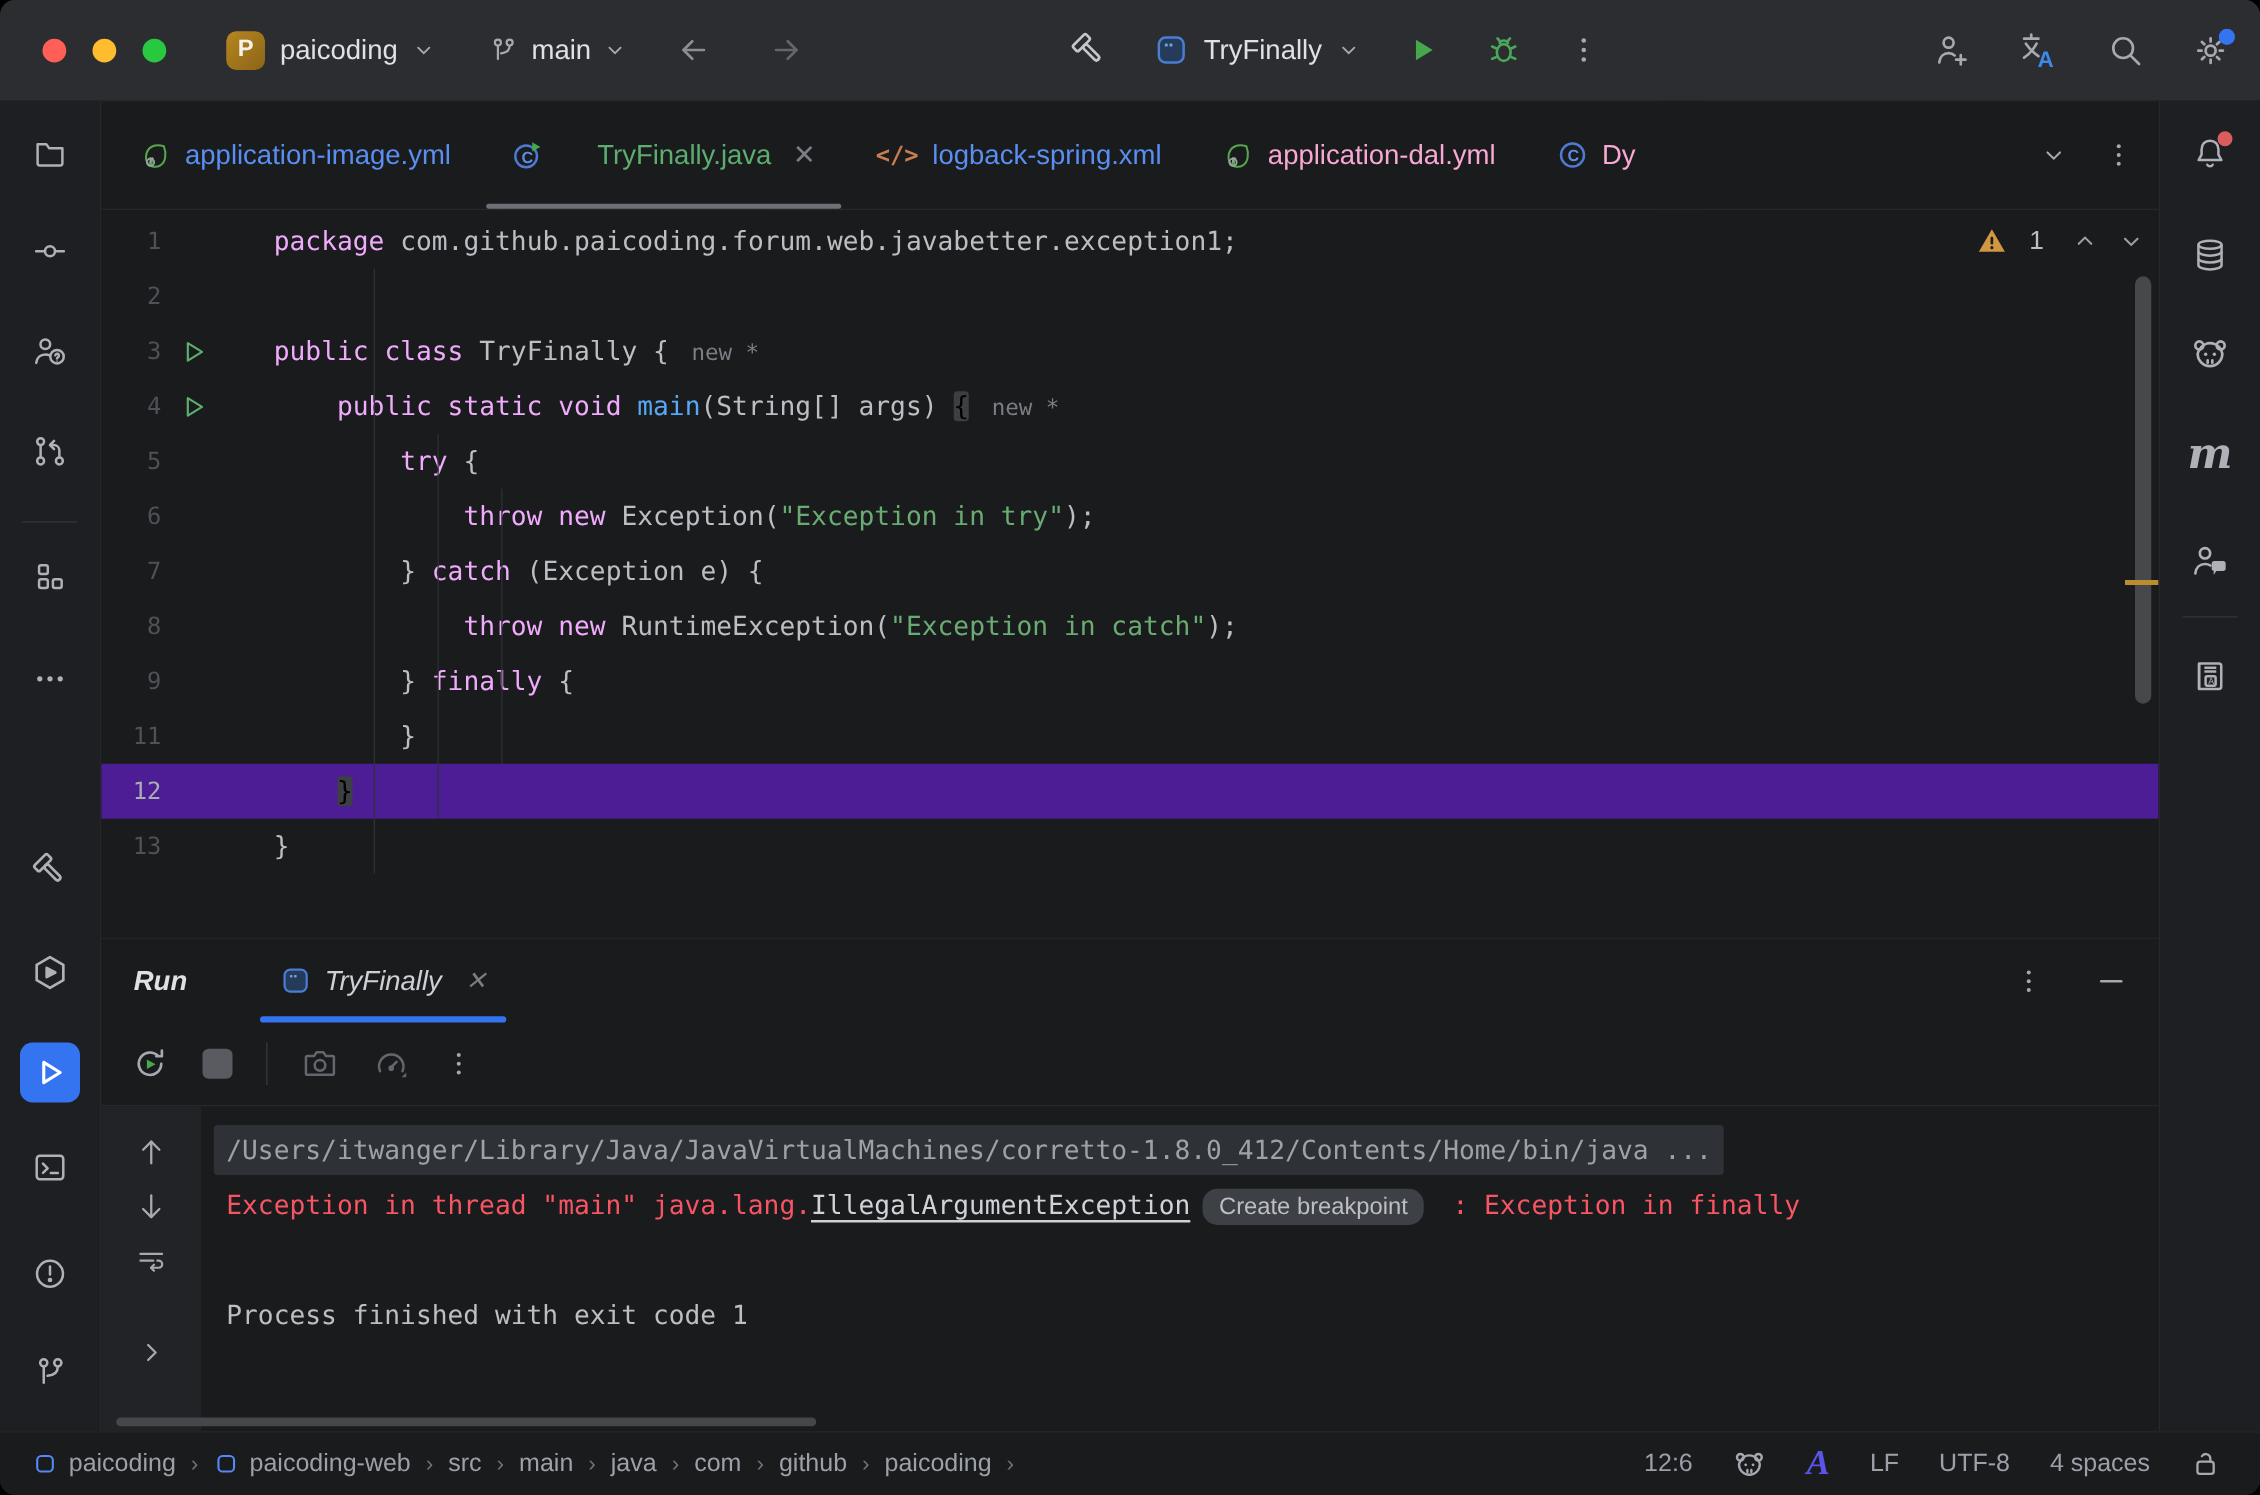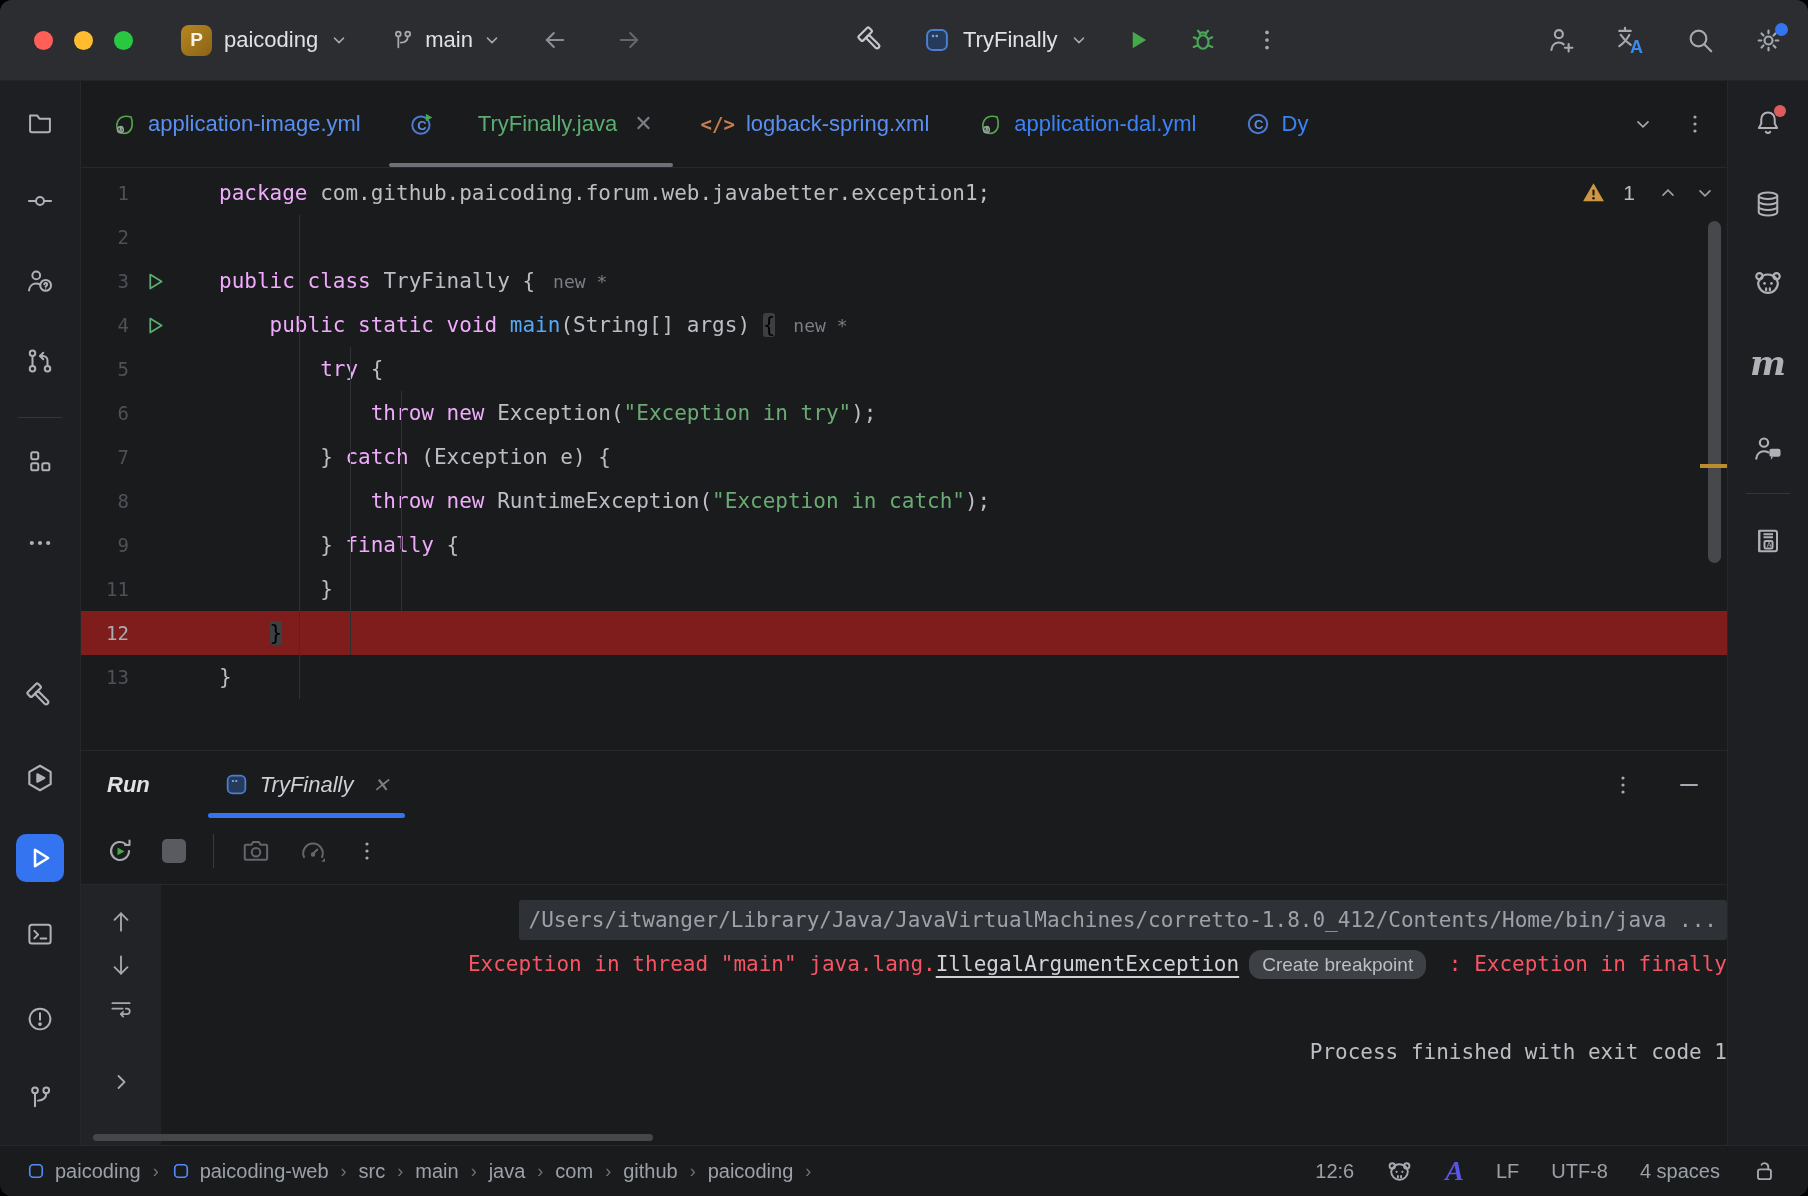--- a/index.html
+++ b/index.html
@@ -36,31 +36,31 @@
   .bell-dot{position:absolute;top:-3px;right:-3px;width:12px;height:12px;border-radius:50%;background:#db5c5c;}
   .m-logo{font:italic bold 34px "DejaVu Serif",serif;color:#aeb1b8;}
 
   .center{flex:1;display:flex;flex-direction:column;min-width:0;background:#1a1b1d;}
 
   
   .tabbar{height:86px;flex:none;display:flex;align-items:stretch;border-bottom:1px solid #26282c;padding-left:6px;position:relative;}
   .tab{display:flex;align-items:center;gap:11px;padding:0 24px;position:relative;font-size:22px;color:#bcbec4;cursor:default;}
   .tab .close{color:#7a7e85;font-size:22px;margin-left:6px;}
   .tab.active::after{content:"";position:absolute;left:4px;right:4px;bottom:0;height:4px;background:#6d7177;border-radius:2px;}
-  .t-blue{color:#5a8ff2;} .t-green{color:#5cad6f;margin-left:32px;} .t-plain{color:#3b82f6;}
+  .t-blue{color:#5a8ff2;} .t-green{color:#5cad6f;margin-left:32px;} .t-plain{color:#f9a8d4;}
   .xml-ico{font-family:"DejaVu Sans Mono",monospace;font-weight:bold;font-size:19px;color:#c77d4f;}
   .tab5{width:118px;overflow:hidden;position:relative;padding-right:0;}
   .tab5 .fade{position:absolute;top:0;right:0;bottom:0;width:46px;background:linear-gradient(to right,rgba(26,27,29,0),#1a1b1d);}
   .tabbar-end{margin-left:auto;display:flex;align-items:center;gap:30px;padding-right:20px;}
 
   
   .editor{height:579px;flex:none;position:relative;font-family:"DejaVu Sans Mono",monospace;font-size:21px;overflow:hidden;padding-top:3px;background:#1a1b1d;}
   .guide{position:absolute;width:1px;background:#2e3135;}
   .cl{display:flex;height:44px;line-height:44px;white-space:pre;}
-  .cl.caret{background:#7f1d1d;}
+  .cl.caret{background:#4c1d95;}
   .ln{width:48px;flex:none;text-align:right;color:#4e5157;font-size:19px;}
   .cl.caret .ln{color:#a9adb3;}
   .gi{width:60px;flex:none;display:flex;align-items:center;padding-left:16px;box-sizing:border-box;}
   .code{flex:1;padding-left:30px;}
   .tk-k{color:#f0abfc;} .tk-p{color:#bcbec4;} .tk-s{color:#6aab73;} .tk-f{color:#56a8f5;}
   .tk-h{color:#7a7e85;font-size:18px;margin-left:18px;}
   .tk-b{background:#3d4043;border-radius:3px;}
   .tk-w{color:#cf8e6d;border-bottom:1px solid #b3b6bc;text-decoration:underline wavy #c7a03c 1.5px;text-underline-offset:8px;}
   .an-widget{position:absolute;top:12px;right:12px;display:flex;align-items:center;gap:17px;color:#bcbec4;font-family:"Liberation Sans",sans-serif;font-size:21px;}
   .vscroll{position:absolute;right:6px;top:53px;width:13px;height:342px;background:#46484c;border-radius:7px;}
@@ -75,21 +75,21 @@
   .run-header-right{margin-left:auto;display:flex;align-items:center;gap:42px;color:#9da0a8;}
   .run-toolbar{height:66px;display:flex;align-items:center;gap:27px;padding-left:24px;border-bottom:1px solid #26282c;}
   .rt-div{width:1px;height:34px;background:#393b40;}
   .stop-sq{width:24px;height:24px;border-radius:5px;background:#595b60;}
 
   
   .console{flex:1;display:flex;min-height:0;position:relative;}
   .con-gutter{width:80px;flex:none;background:#222327;display:flex;flex-direction:column;align-items:center;padding-top:24px;gap:17px;color:#aeb1b8;}
   .con-gutter .late{margin-top:32px;}
   .con-body{flex:1;padding:12px 0 0 20px;font-family:"DejaVu Sans Mono",monospace;font-size:21px;overflow:hidden;}
-  .con-line{height:44px;line-height:44px;white-space:pre;text-align:right;}
+  .con-line{height:44px;line-height:44px;white-space:pre;}
   .segwrap{display:inline-block;height:40px;line-height:40px;vertical-align:middle;}
   .con-line.sel .segwrap{background:#2e3135;border-radius:3px;padding:0 10px;margin-left:-10px;}
   .cs-pth{color:#9da2aa;} .cs-err{color:#f75464;} .cs-pln{color:#bcbec4;}
   .cs-exl{color:#d0d2d8;text-decoration:underline;text-underline-offset:5px;}
   .cs-lnk{color:#548af7;text-decoration:underline;text-underline-offset:5px;}
   .cs-bdg{background:#3d4045;color:#bcbec4;font-family:"Liberation Sans",sans-serif;font-size:19px;padding:4px 13px;border-radius:12px;margin:0 10px;}
   .hscroll{position:absolute;left:12px;bottom:4px;width:560px;height:7px;background:#45474b;border-radius:4px;}
 
   
   .statusbar{height:50px;flex:none;background:#1a1b1d;border-top:1px solid #26282c;display:flex;align-items:center;padding:0 30px 0 26px;font-size:20px;color:#9ca0a8;}

